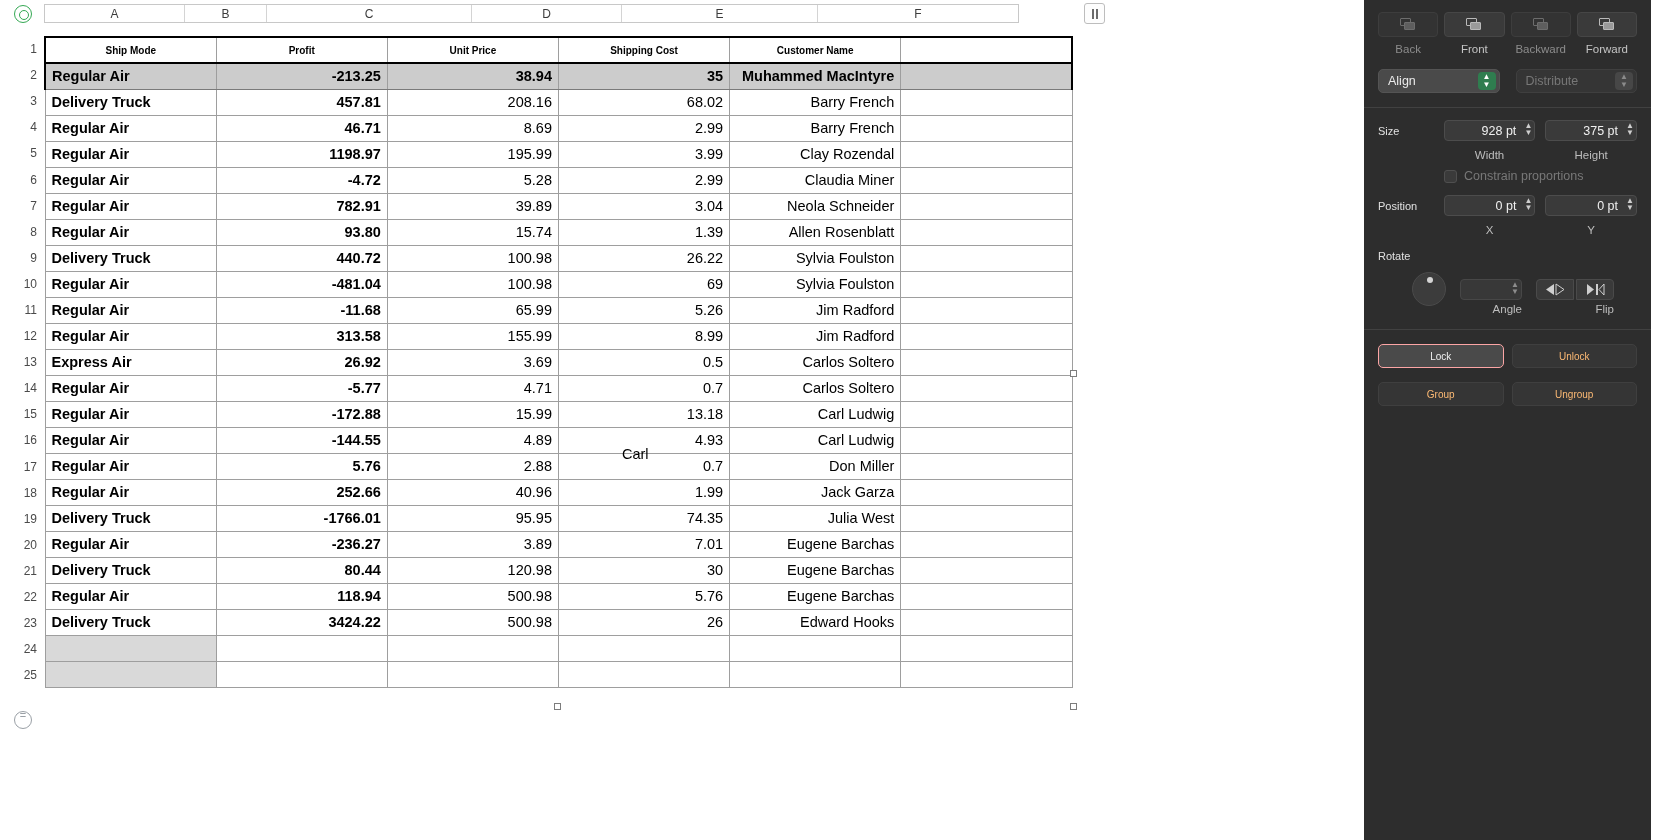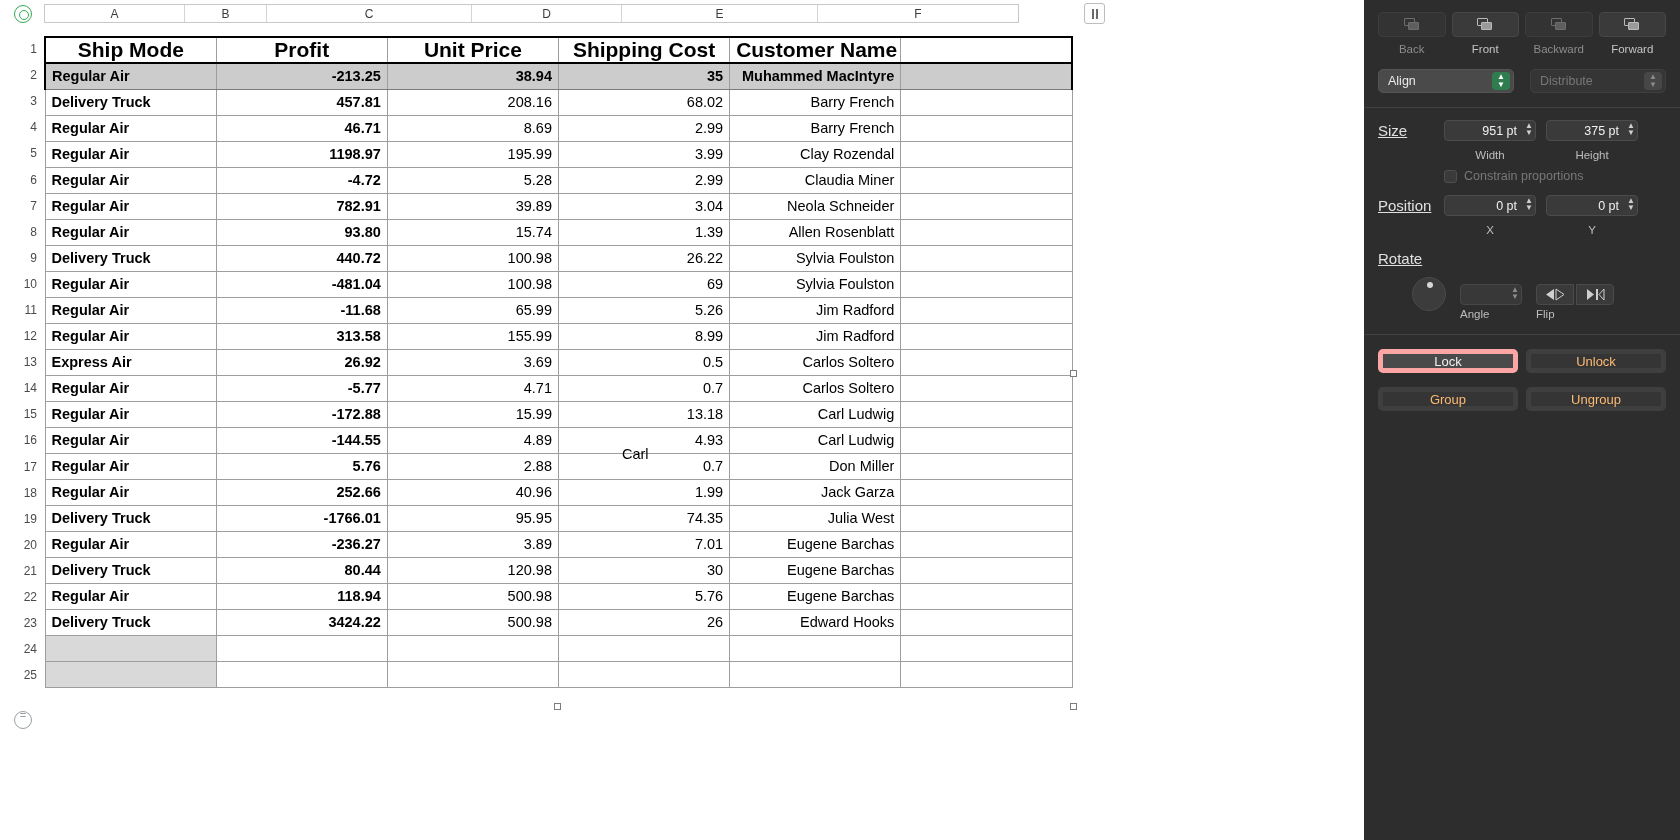--- a/index.html
+++ b/index.html
@@ -109,21 +109,21 @@
     color: #000000;
     padding: 0 6px;
     overflow: hidden;
     white-space: nowrap;
   }
   table.grid tr.header-row th {
     font-weight: bold;
     text-align: center;
     border-bottom: 2px solid #000000;
     border-top: 2px solid #000000;
-    font-size: 21px;
+    font-size: 10px;
   }
   table.grid tr.header-row th.c-a { border-left: 2px solid #000000; }
   table.grid tr.header-row th.c-f { border-right: 2px solid #000000; }
 
   td.c-a { width: 138px; font-weight: bold; text-align: left; }
   td.c-b { width: 82px; font-weight: bold; text-align: right; }
   td.c-c { width: 215px; text-align: right; }
   td.c-d { width: 160px; text-align: right; }
   td.c-e { width: 214px; text-align: right; }
   td.c-f { width: 215px; }
@@ -155,21 +155,21 @@
     position: absolute;
     left: 622px; top: 446px;
     font-size: 14.5px;
     color: #000000;
   }
 
   
   .inspector {
     position: absolute;
     left: 1364px; top: 0;
-    width: 316px; height: 840px;
+    width: 287px; height: 840px;
     background: #2d2d2d;
     color: #d8d8d8;
     font-size: 12.5px;
   }
   .arrange-row {
     display: flex;
     padding: 12px 14px 4px 14px;
     gap: 6px;
   }
   .arrange-btn {
@@ -228,21 +228,21 @@
     flex-direction: column;
   }
   .popup.disabled .chev { background: #474747; color: #8b8b8b; }
 
   .sep {
     height: 1px; background: #414141;
     margin: 14px 0 0 0;
   }
 
   .field-block { padding: 12px 14px 0 14px; }
-  .field-title { font-size: 15px; color: #e0e0e0; text-decoration: underline; }
+  .field-title { font-size: 11px; color: #e0e0e0; }
   .field-line {
     display: flex; align-items: center; gap: 10px;
     margin-top: 0px;
   }
   .field-line .lbl { width: 56px; color: #e0e0e0; }
   .stepper {
     width: 92px; height: 21px;
     background: #3a3a3a;
     border: 1px solid #4c4c4c;
     border-radius: 4px;
@@ -299,29 +299,29 @@
     line-height: 7px; font-size: 8px; color: #8d8d8d;
   }
   .flip-group { display: flex; gap: 2px; margin-top: 7px; }
   .flip-btn {
     width: 38px; height: 21px;
     background: #3a3a3a; border: 1px solid #4a4a4a;
     display: flex; align-items: center; justify-content: center;
   }
   .flip-btn:first-child { border-radius: 4px 0 0 4px; }
   .flip-btn:last-child { border-radius: 0 4px 4px 0; }
-  .small-lbl { text-align: left; font-size: 11.5px; color: #bdbdbd; margin-top: 3px; }
+  .small-lbl { text-align: right; font-size: 11.5px; color: #bdbdbd; margin-top: 3px; }
 
   .btn-row { display: flex; gap: 8px; padding: 14px 14px 0 14px; }
   .panel-btn {
     flex: 1; height: 24px;
-    background: #4a4a4a; border: 5px solid #fca5a5;
+    background: #4a4a4a; border: 1px solid #fca5a5;
     border-radius: 5px;
     display: flex; align-items: center; justify-content: center;
-    color: #f0f0f0; font-size: 13px;
+    color: #f0f0f0; font-size: 10px;
   }
   .panel-btn.disabled { background: #353535; border-color: #3f3f3f; color: #fdba74; }
 </style>
 </head>
 <body>
 
 <div id="app">
 
   <div class="sheet-area">
 
@@ -631,21 +631,21 @@
         <span class="chev">▲<br>▼</span>
       </div>
     </div>
 
     <div class="sep"></div>
 
     <div class="field-block">
       <div class="field-line">
         <span class="lbl field-title">Size</span>
         <span class="stepper">
-          <span>951 pt</span>
+          <span>928 pt</span>
           <span class="arrows">▲<br>▼</span>
         </span>
         <span class="stepper">
           <span>375 pt</span>
           <span class="arrows">▲<br>▼</span>
         </span>
       </div>
       <div class="sub-labels">
         <span class="sp"></span>
         <span class="sl">Width</span>

